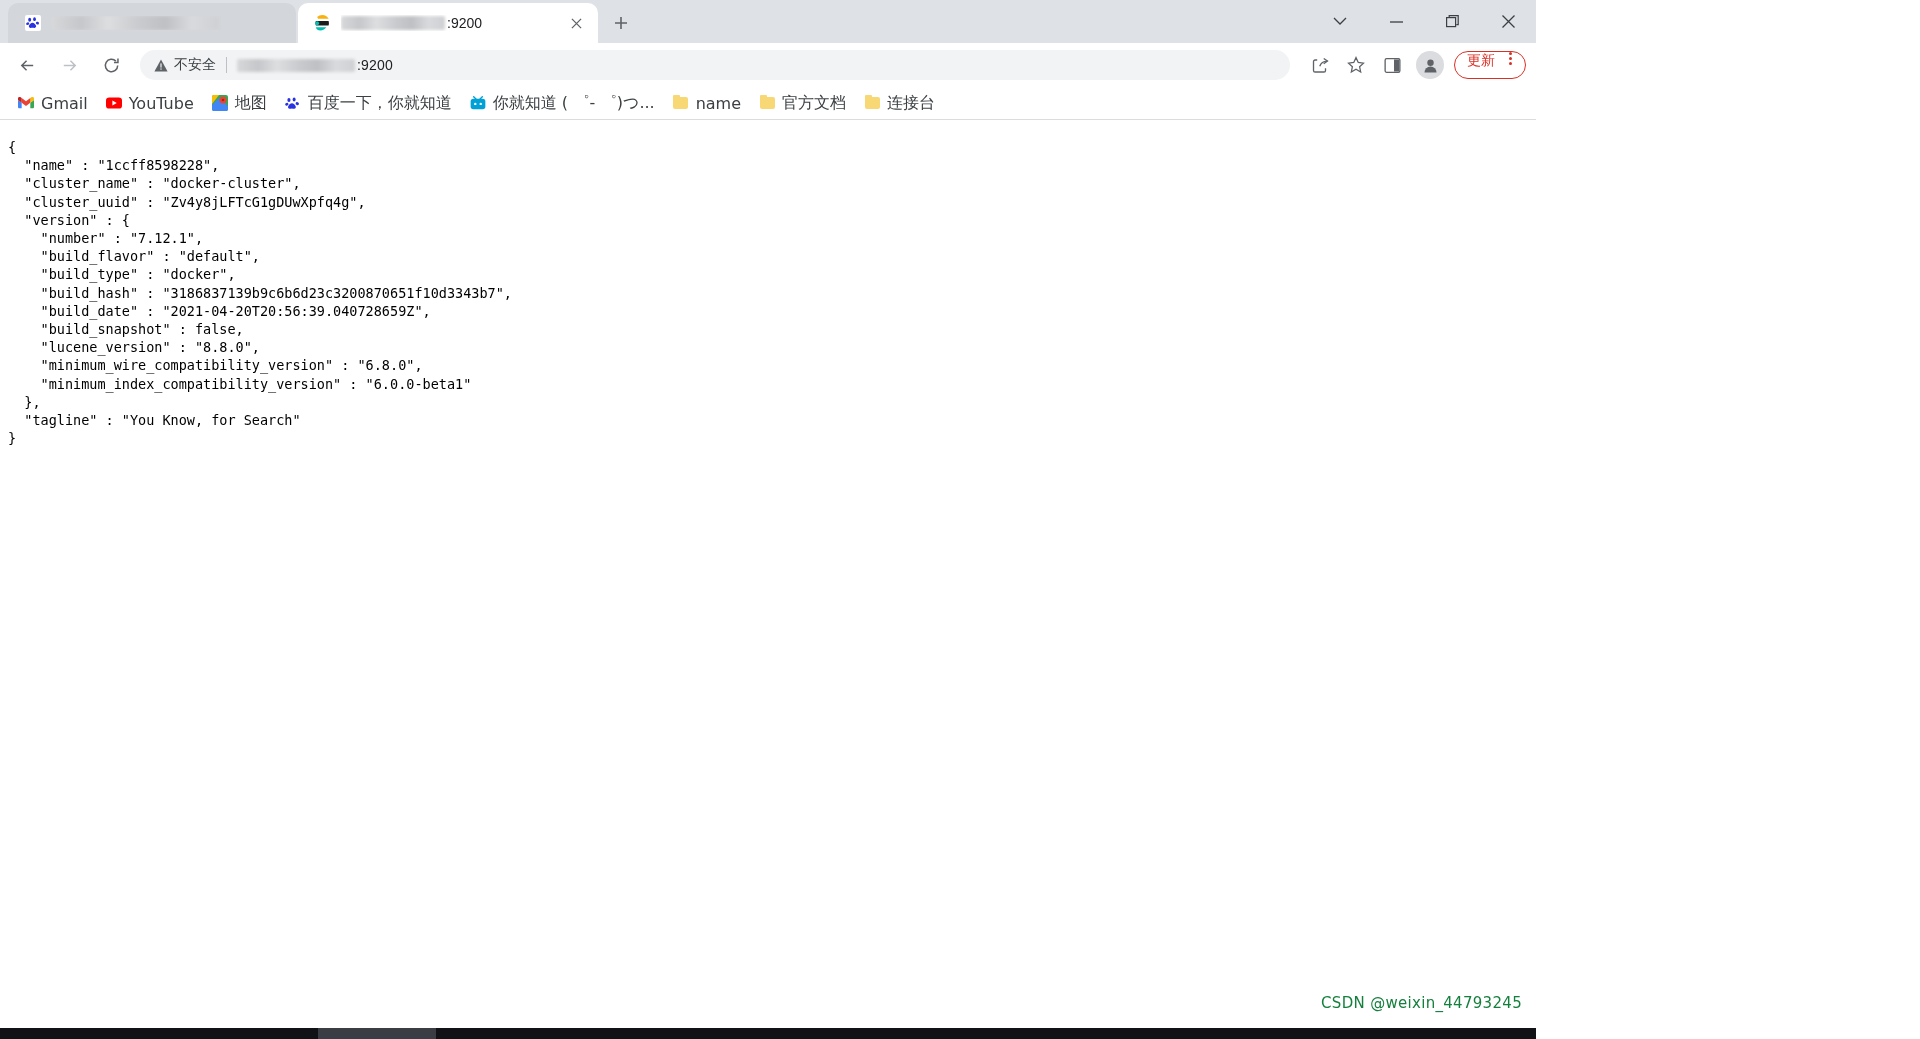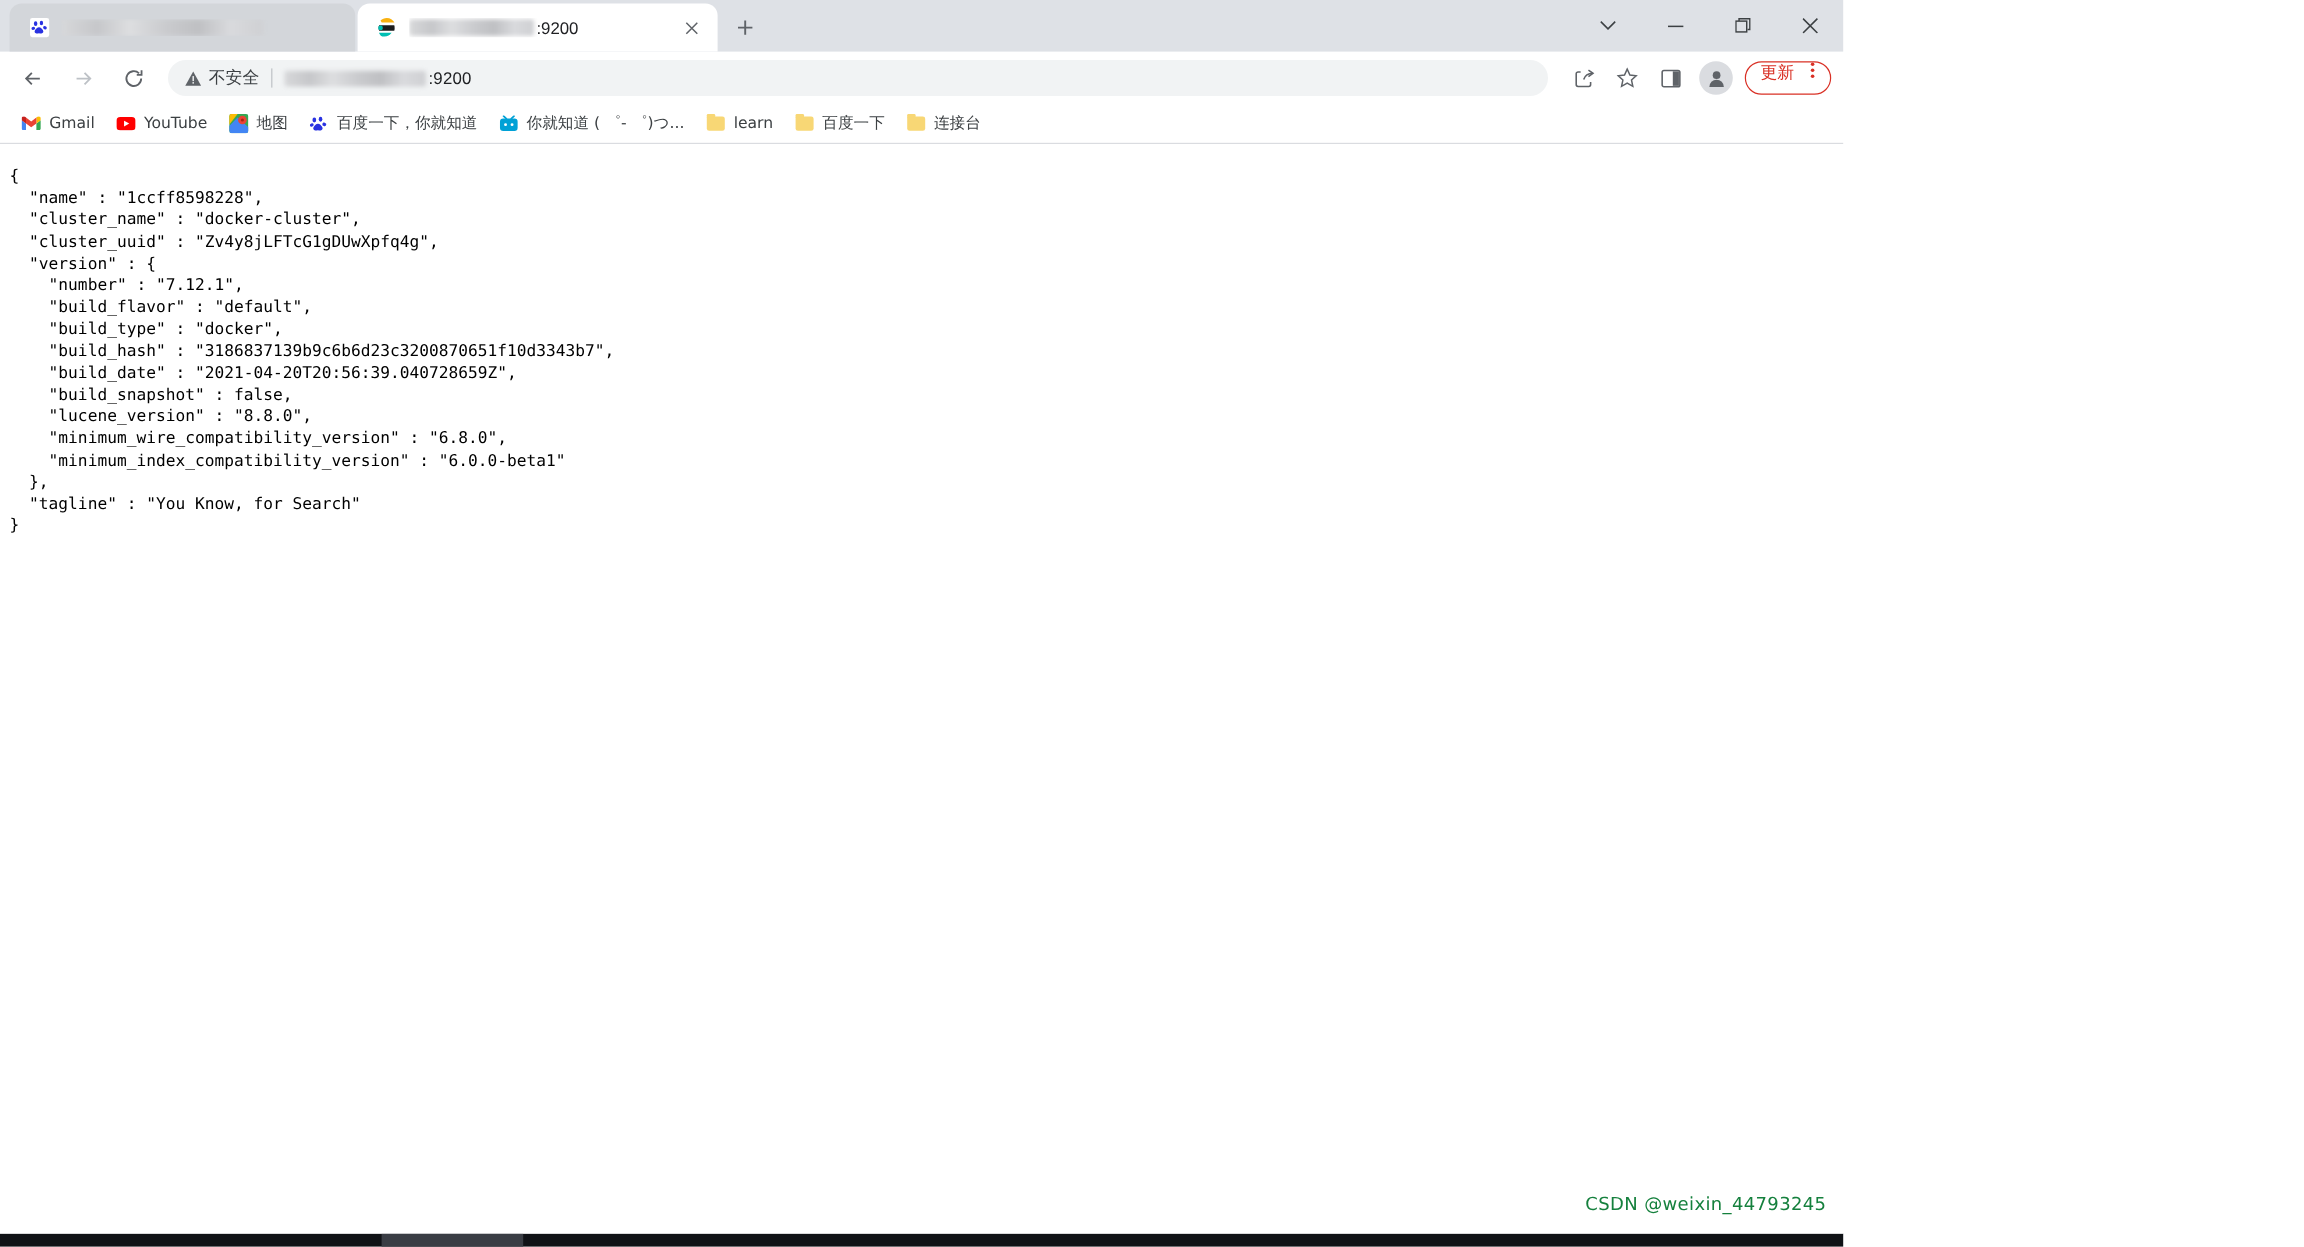--- a/index.html
+++ b/index.html
@@ -201,21 +201,21 @@
     border-radius: 4px;
     margin-right: 2px;
   }
   .bm-icon {
     width: 16px; height: 16px;
     margin-right: 7px;
     flex: 0 0 16px;
     display: flex; align-items: center; justify-content: center;
   }
   .bm-label {
-    font-size: 13px;
+    font-size: 16px;
     color: #3c4043;
     white-space: nowrap;
     font-family: "DejaVu Sans", sans-serif;
   }
   .folder-ico {
     width: 15px; height: 12px;
     background: #f8d775;
     border-radius: 1px 2px 2px 2px;
     position: relative;
   }
@@ -476,28 +476,28 @@
           <circle cx="13.4" cy="9.6" r="1.5" fill="#fff"></circle>
         </svg>
       </span>
       <span class="bm-label">你就知道 ( ゜- ゜)つ...</span>
     </div>
 
     <div class="bm">
       <span class="bm-icon">
           <span class="folder-ico"></span>
         </span>
-      <span class="bm-label">learn</span>
+      <span class="bm-label">name</span>
     </div>
 
     <div class="bm">
       <span class="bm-icon">
           <span class="folder-ico"></span>
         </span>
-      <span class="bm-label">百度一下</span>
+      <span class="bm-label">官方文档</span>
     </div>
 
     <div class="bm">
       <span class="bm-icon">
           <span class="folder-ico"></span>
         </span>
       <span class="bm-label">连接台</span>
     </div>
   </div>
 

